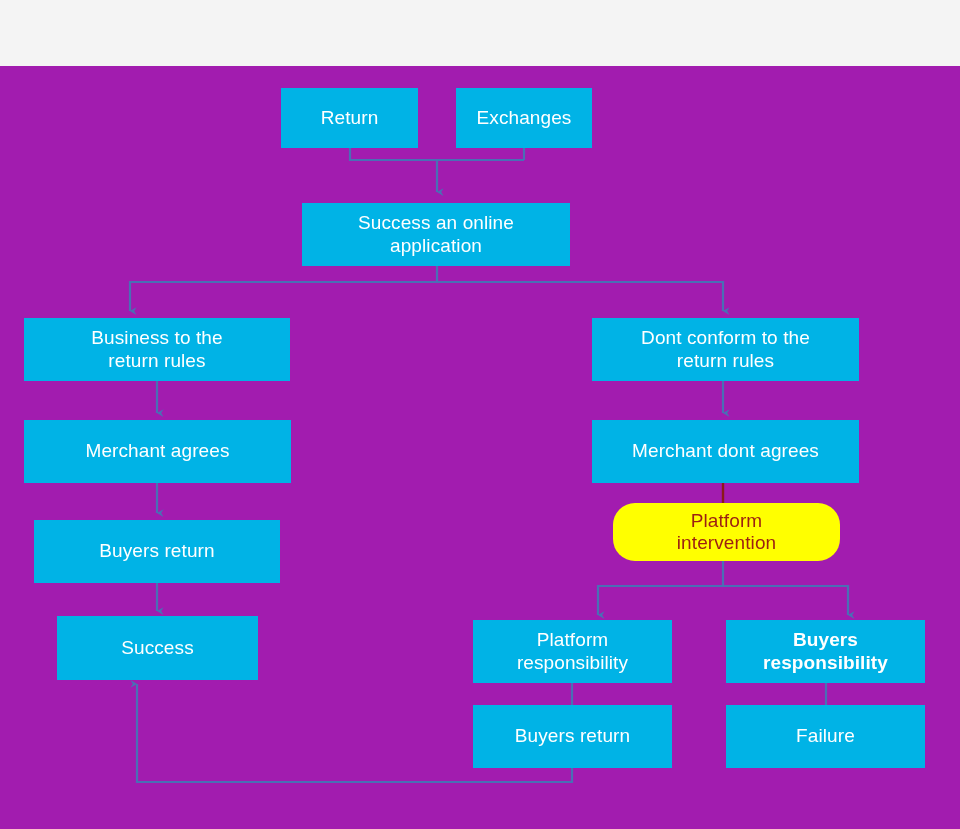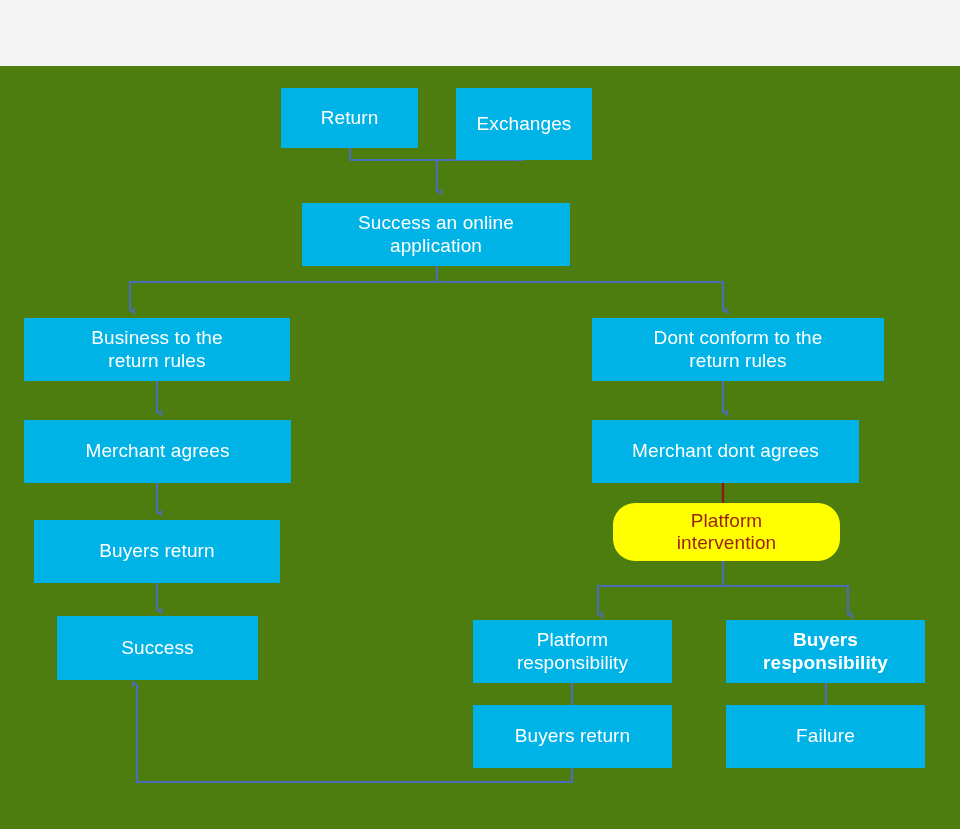--- a/index.html
+++ b/index.html
@@ -67,21 +67,21 @@
     white-space: nowrap;
   }
 
   
   #canvas {
     position: absolute;
     left: 0;
     top: 66px;
     width: 960px;
     height: 763px;
-    background: #4d7c0f;
+    background: #a21caf;
   }
   #wires {
     position: absolute;
     left: 0;
     top: 0;
     width: 960px;
     height: 763px;
   }
 
   
@@ -152,39 +152,39 @@
 
       <g stroke="#8b1a1a" stroke-width="2.4" fill="none">
         <path d="M723,417 L723,495"></path>
       </g>
     </svg>
 
     <div class="node" style="left:281px; top:22px; width:137px; height:60px;">
       <span>Return</span>
     </div>
 
-    <div class="node" style="left:456px; top:22px; width:136px; height:72px;text-align:right;">
+    <div class="node" style="left:456px; top:22px; width:136px; height:60px;text-align:right;">
       <span>Exchanges</span>
     </div>
 
     <div class="node" style="left:302px; top:137px; width:268px; height:63px;">
       <div>
         <span>Success an online</span>
         <span>application</span>
       </div>
     </div>
 
     <div class="node" style="left:24px; top:252px; width:266px; height:63px;">
       <div>
         <span>Business to the</span>
         <span>return rules</span>
       </div>
     </div>
 
-    <div class="node" style="left:592px; top:252px; width:292px; height:63px;">
+    <div class="node" style="left:592px; top:252px; width:267px; height:63px;">
       <div>
         <span>Dont conform to the</span>
         <span>return rules</span>
       </div>
     </div>
 
     <div class="node" style="left:24px; top:354px; width:267px; height:63px;">
       <span>Merchant agrees</span>
     </div>
 

